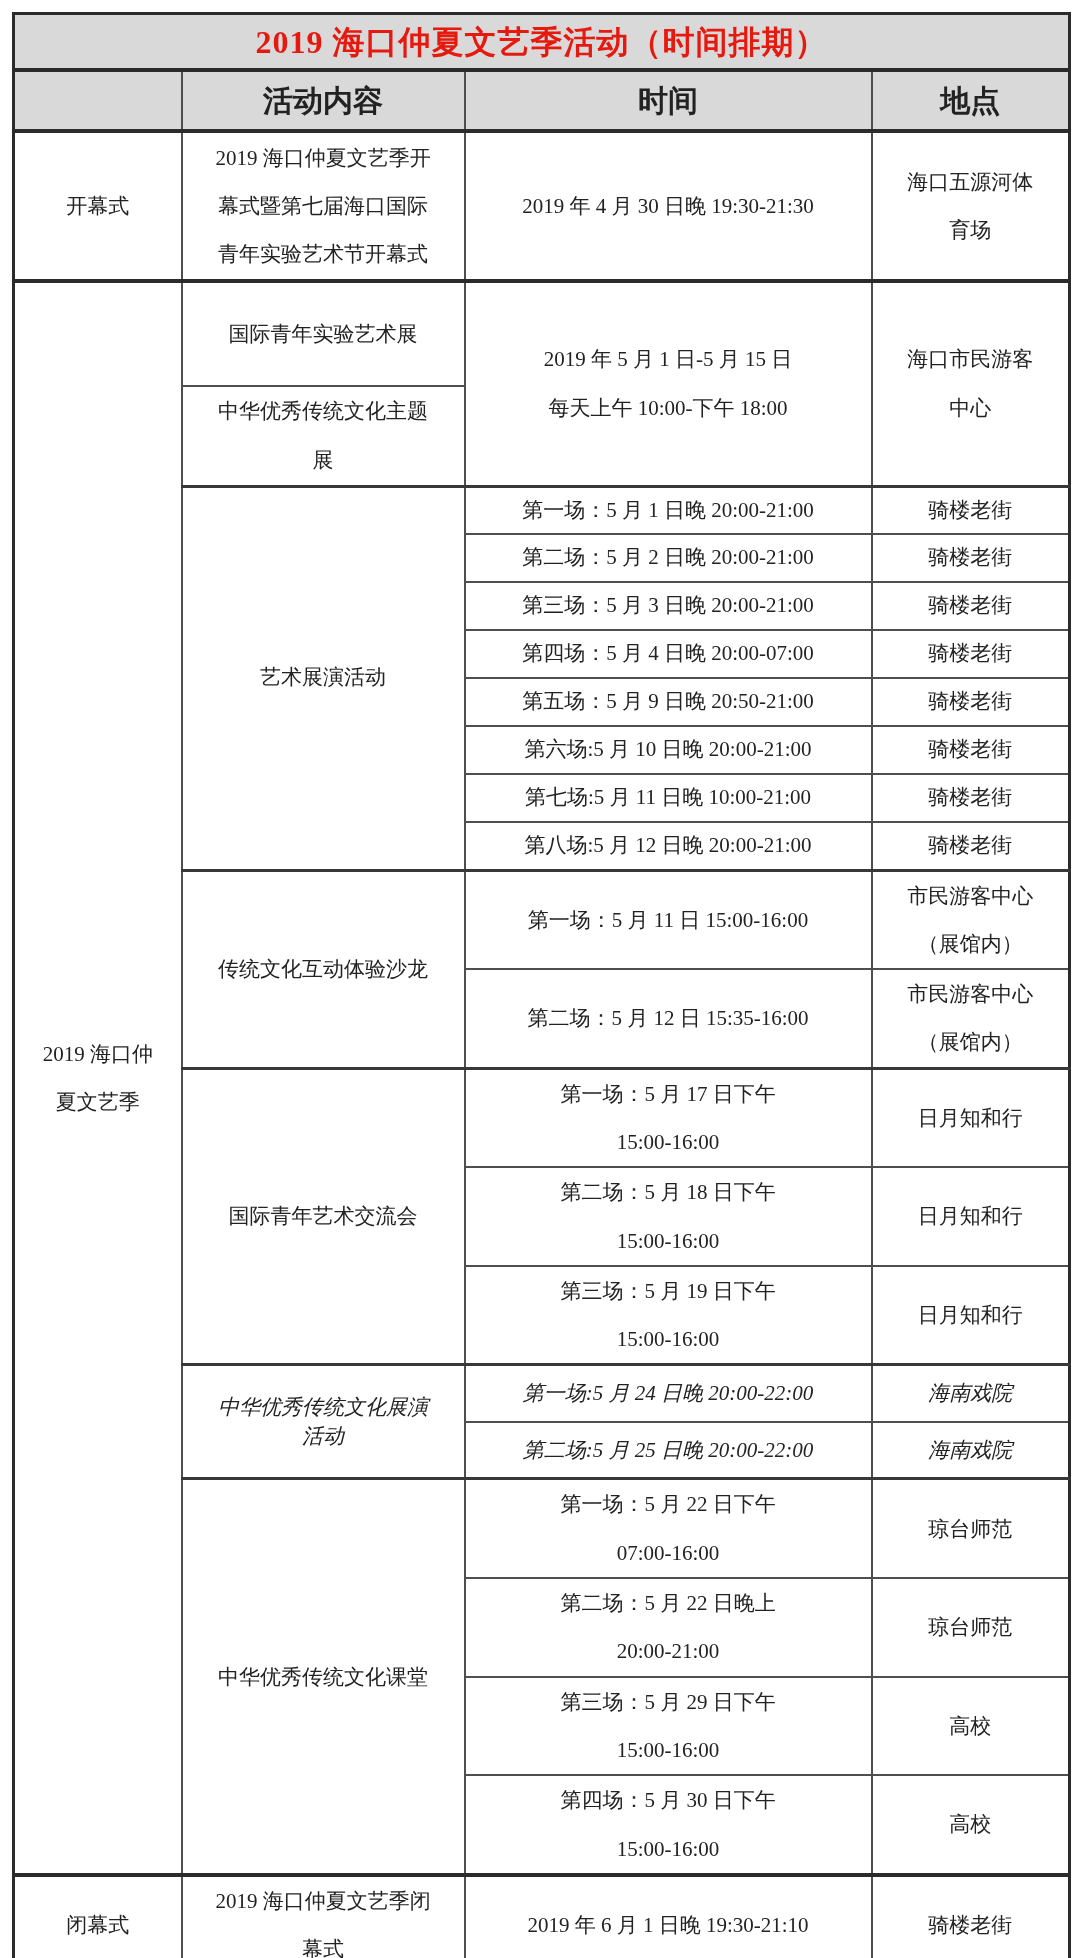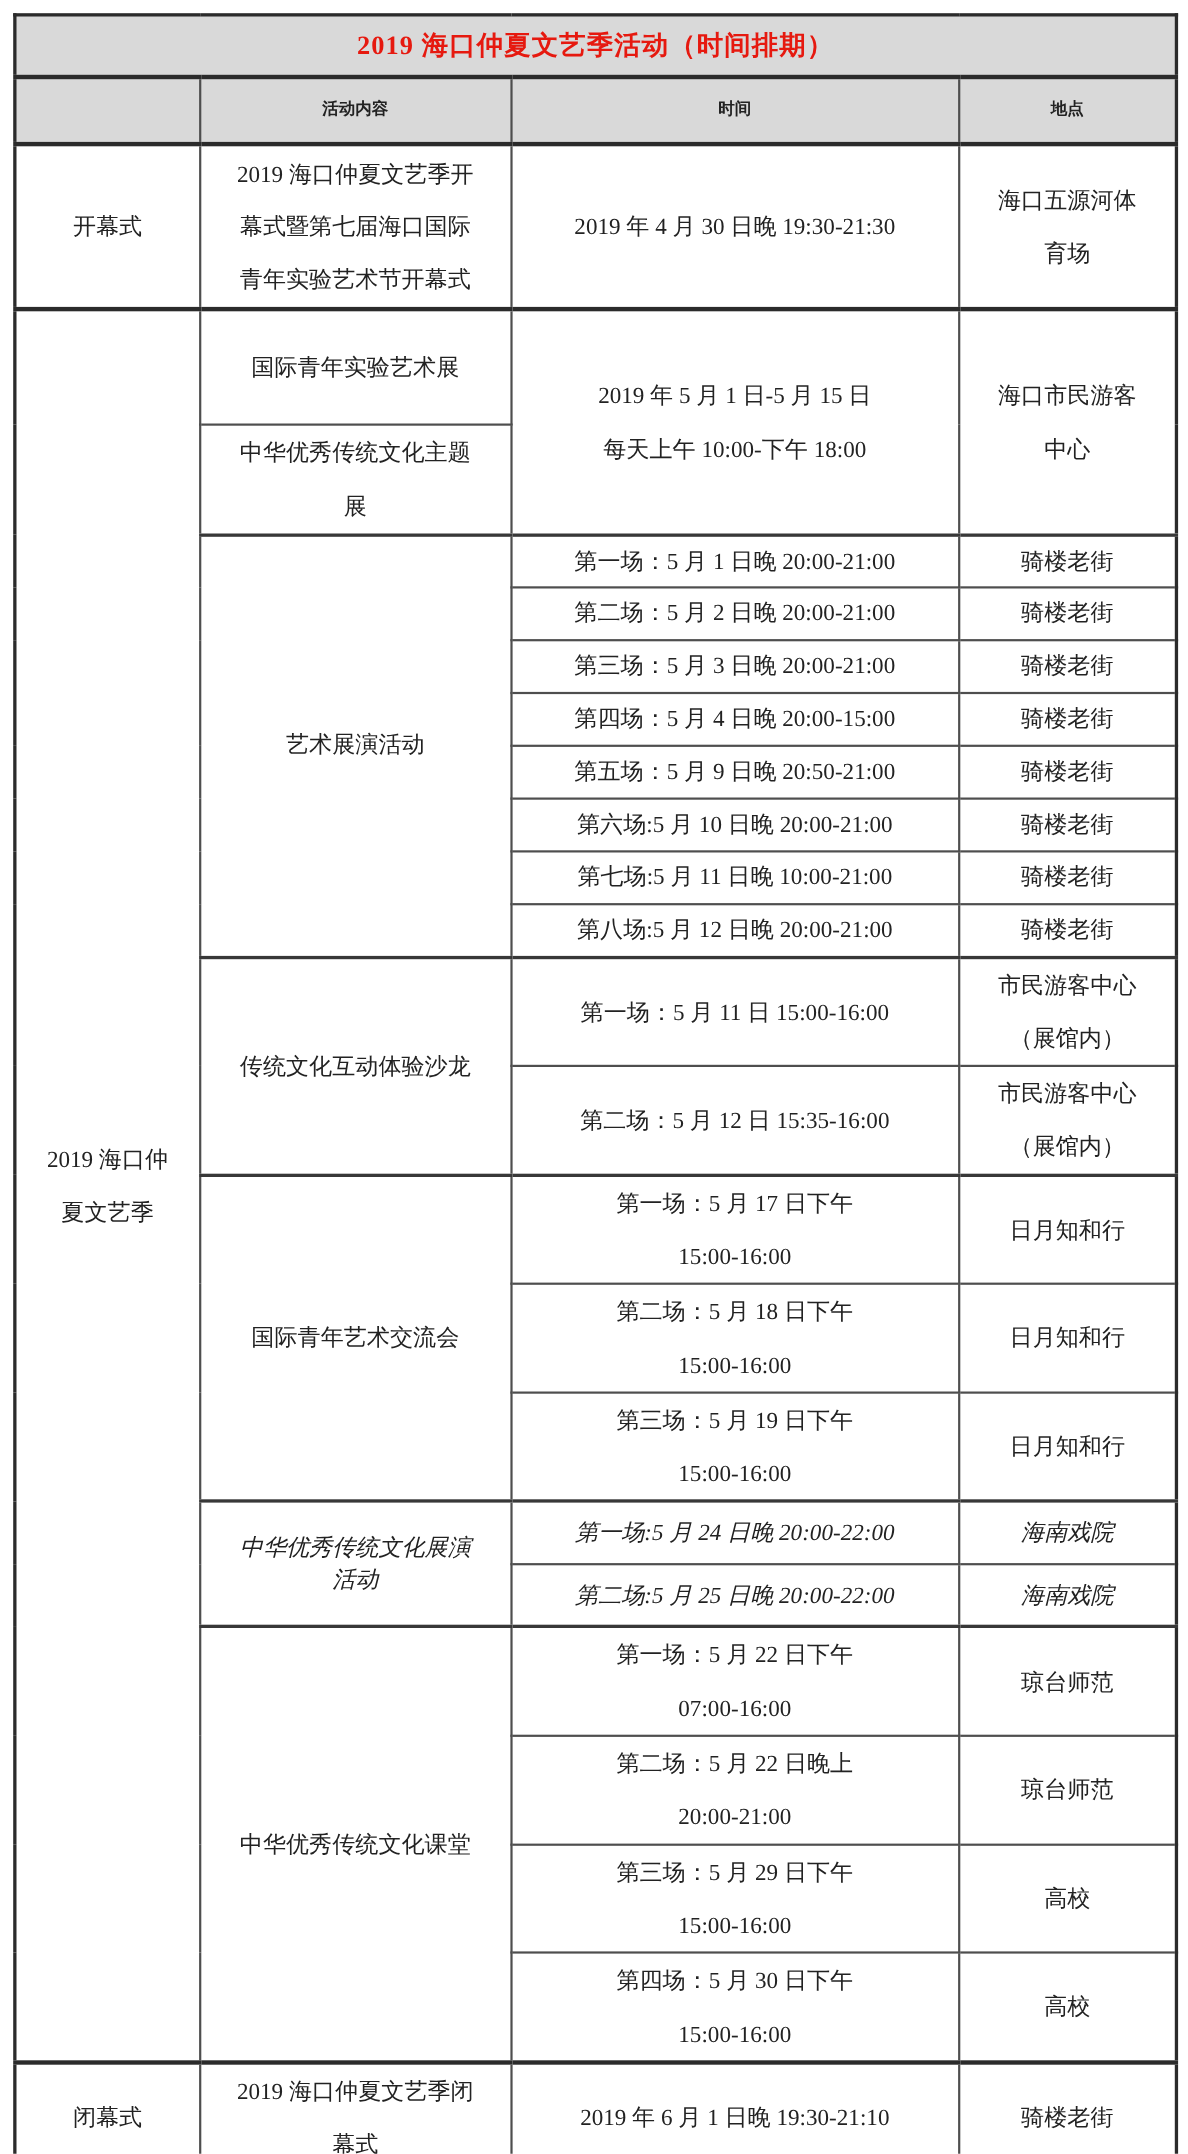--- a/index.html
+++ b/index.html
@@ -23,29 +23,29 @@
     font-size:21px;
     line-height:2.3;
     white-space:pre-line;
     padding:0 8px;
     word-break:break-all;
   }
   tr.title-row td{
     background:#d9d9d9;
     color:#e6190f;
     font-weight:bold;
-    font-size:24px;
+    font-size:32px;
     line-height:1.25;
     height:53px;
     letter-spacing:1px;
   }
   tr.head-row td{
     background:#d9d9d9;
     font-weight:bold;
-    font-size:15px;
+    font-size:30px;
     height:57px;
     line-height:1.3;
   }
   td.thick-top{border-top:4px solid #2b2b2b;}
   td.med-top{border-top:3px solid #383838;margin-top:44px;}
   tr.h-opening{height:150px;}
   tr.h-ex1{height:105px;}
   tr.h-ex2{height:100px;}
   tr.h-show{height:48px;}
   tr.h-salon{height:96px;}
@@ -111,21 +111,21 @@
     </tr>
     <tr class="h-show">
       <td>第二场：5 月 2 日晚 20:00-21:00</td>
       <td>骑楼老街</td>
     </tr>
     <tr class="h-show">
       <td>第三场：5 月 3 日晚 20:00-21:00</td>
       <td>骑楼老街</td>
     </tr>
     <tr class="h-show">
-      <td>第四场：5 月 4 日晚 20:00-15:00</td>
+      <td>第四场：5 月 4 日晚 20:00-07:00</td>
       <td>骑楼老街</td>
     </tr>
     <tr class="h-show">
       <td>第五场：5 月 9 日晚 20:50-21:00</td>
       <td>骑楼老街</td>
     </tr>
     <tr class="h-show">
       <td>第六场:5 月 10 日晚 20:00-21:00</td>
       <td>骑楼老街</td>
     </tr>

